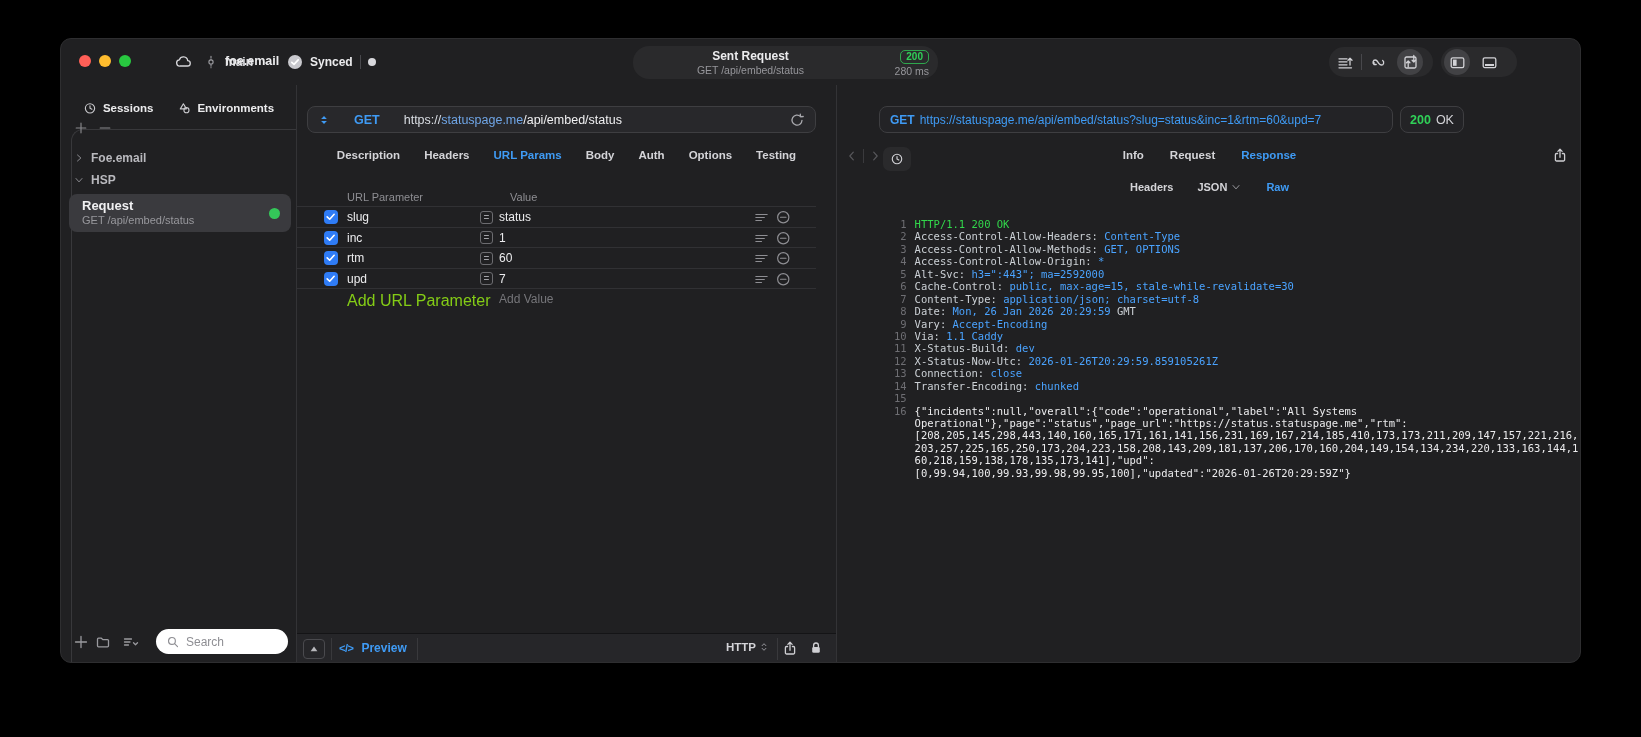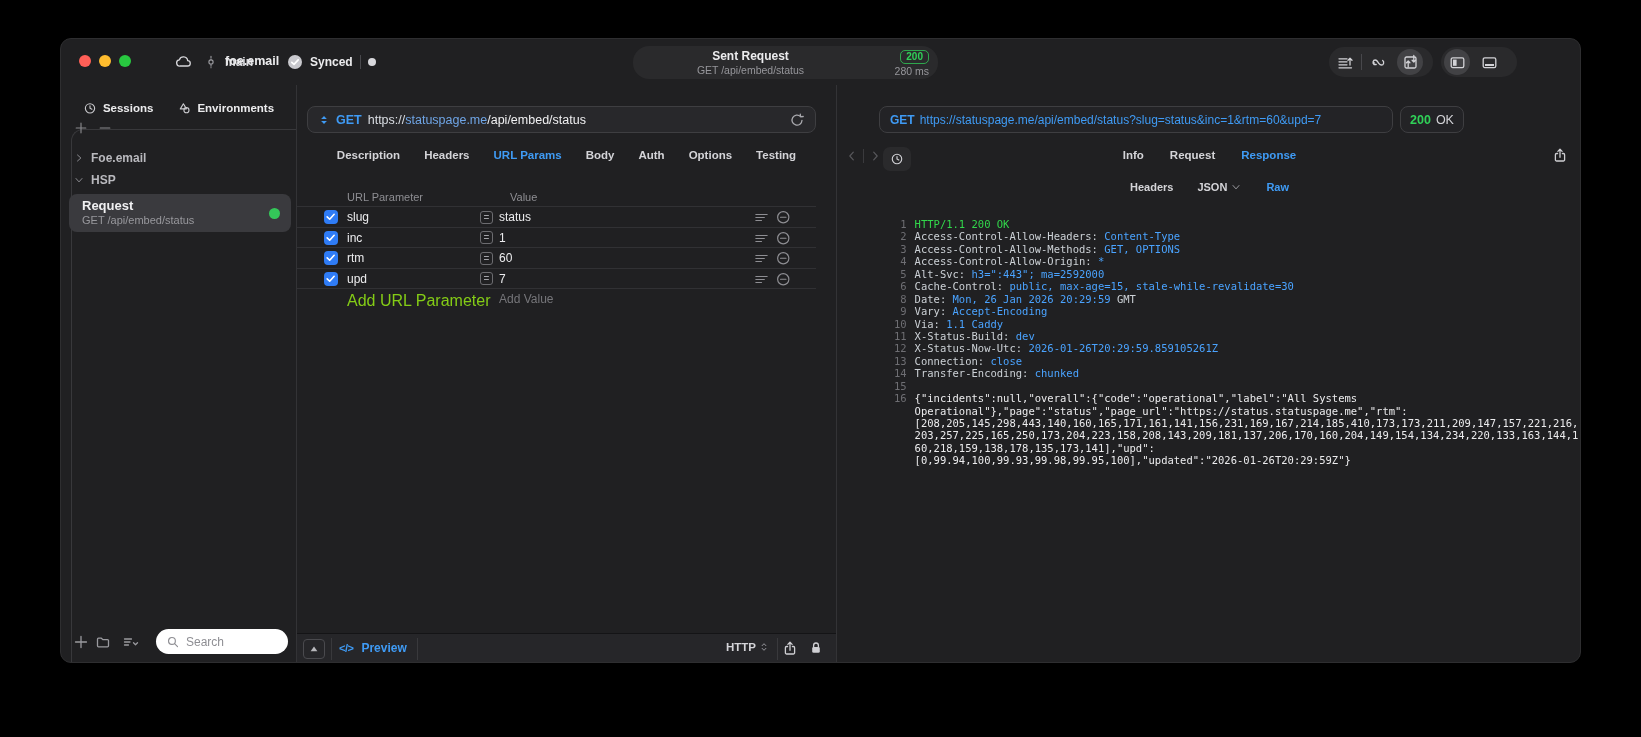--- a/index.html
+++ b/index.html
@@ -55,21 +55,21 @@
   .tcard .tt { position:absolute; left:13px; top:4px; color:#f0f0f2; font-size:13px; font-weight:700; }
   .tcard .ts { position:absolute; left:13px; top:20px; color:#98989d; font-size:11px; }
   .tcard .gdot { position:absolute; right:11px; top:14px; width:11px; height:11px; border-radius:50%; background:#34c759; }
   .sbbottom { position:absolute; left:0; right:0; bottom:8px; height:26px; }
   .sbbottom .ic16 { color:#9a9a9f; position:absolute; top:5px; }
   .sbsearch { position:absolute; left:95px; right:8px; top:0; height:25px; background:#ffffff;
     border-radius:13px; display:flex; align-items:center; gap:6px; padding:0 10px; color:#8e8e93; }
   .sbsearch span.lbl { font-size:12px; }
   
   .urlbar { position:absolute; left:10px; top:21px; height:27px; background:#28282b; border:1px solid #3e3e41;
-    border-radius:8px; display:flex; align-items:center; padding:0 10px; gap:6px; }
+    border-radius:8px; display:flex; align-items:center; padding:0 10px; gap:24px; }
   .mid .urlbar { right:20px; }
   .method { color:#3f9bf5; font-weight:700; font-size:12.5px; }
   .u-scheme { color:#dadee4; font-size:12.5px; }
   .u-host { color:#6fa5e6; font-size:12.5px; }
   .u-path { color:#f0f0f2; font-size:12.5px; }
   .refresh { margin-left:auto; color:#a8a8ad; }
   .mtabs { position:absolute; left:0; right:0; top:64px; display:flex; justify-content:center; gap:24px; }
   .mtab { color:#d4d4d8; font-size:11.5px; font-weight:600; }
   .mtab.on { color:#3f9bf5; }
   .phead { position:absolute; left:0; right:20px; top:106px; height:15px; color:#8e8e93; font-size:11px; }
@@ -506,20 +506,22 @@
      <span class="lnum">2</span><span class="c-name">Access-Control-Allow-Headers: </span><span class="c-val">Content-Type</span></div>
         <div class="rline">
      <span class="lnum">3</span><span class="c-name">Access-Control-Allow-Methods: </span><span class="c-val">GET, OPTIONS</span></div>
         <div class="rline">
      <span class="lnum">4</span><span class="c-name">Access-Control-Allow-Origin: </span><span class="c-val">*</span></div>
         <div class="rline">
      <span class="lnum">5</span><span class="c-name">Alt-Svc: </span><span class="c-val">h3=":443"; ma=2592000</span></div>
         <div class="rline">
      <span class="lnum">6</span><span class="c-name">Cache-Control: </span><span class="c-val">public, max-age=15, stale-while-revalidate=30</span></div>
         <div class="rline">
+     <span class="lnum">7</span><span class="c-name">Content-Type: </span><span class="c-val">application/json; charset=utf-8</span></div>
+        <div class="rline">
      <span class="lnum">8</span><span class="c-name">Date: </span><span class="c-val">Mon, 26 Jan 2026 20:29:59</span><span class="c-name"> GMT</span></div>
         <div class="rline">
      <span class="lnum">9</span><span class="c-name">Vary: </span><span class="c-val">Accept-Encoding</span></div>
         <div class="rline">
      <span class="lnum">10</span><span class="c-name">Via: </span><span class="c-val">1.1 Caddy</span></div>
         <div class="rline">
      <span class="lnum">11</span><span class="c-name">X-Status-Build: </span><span class="c-val">dev</span></div>
         <div class="rline">
      <span class="lnum">12</span><span class="c-name">X-Status-Now-Utc: </span><span class="c-val">2026-01-26T20:29:59.859105261Z</span></div>
         <div class="rline">

